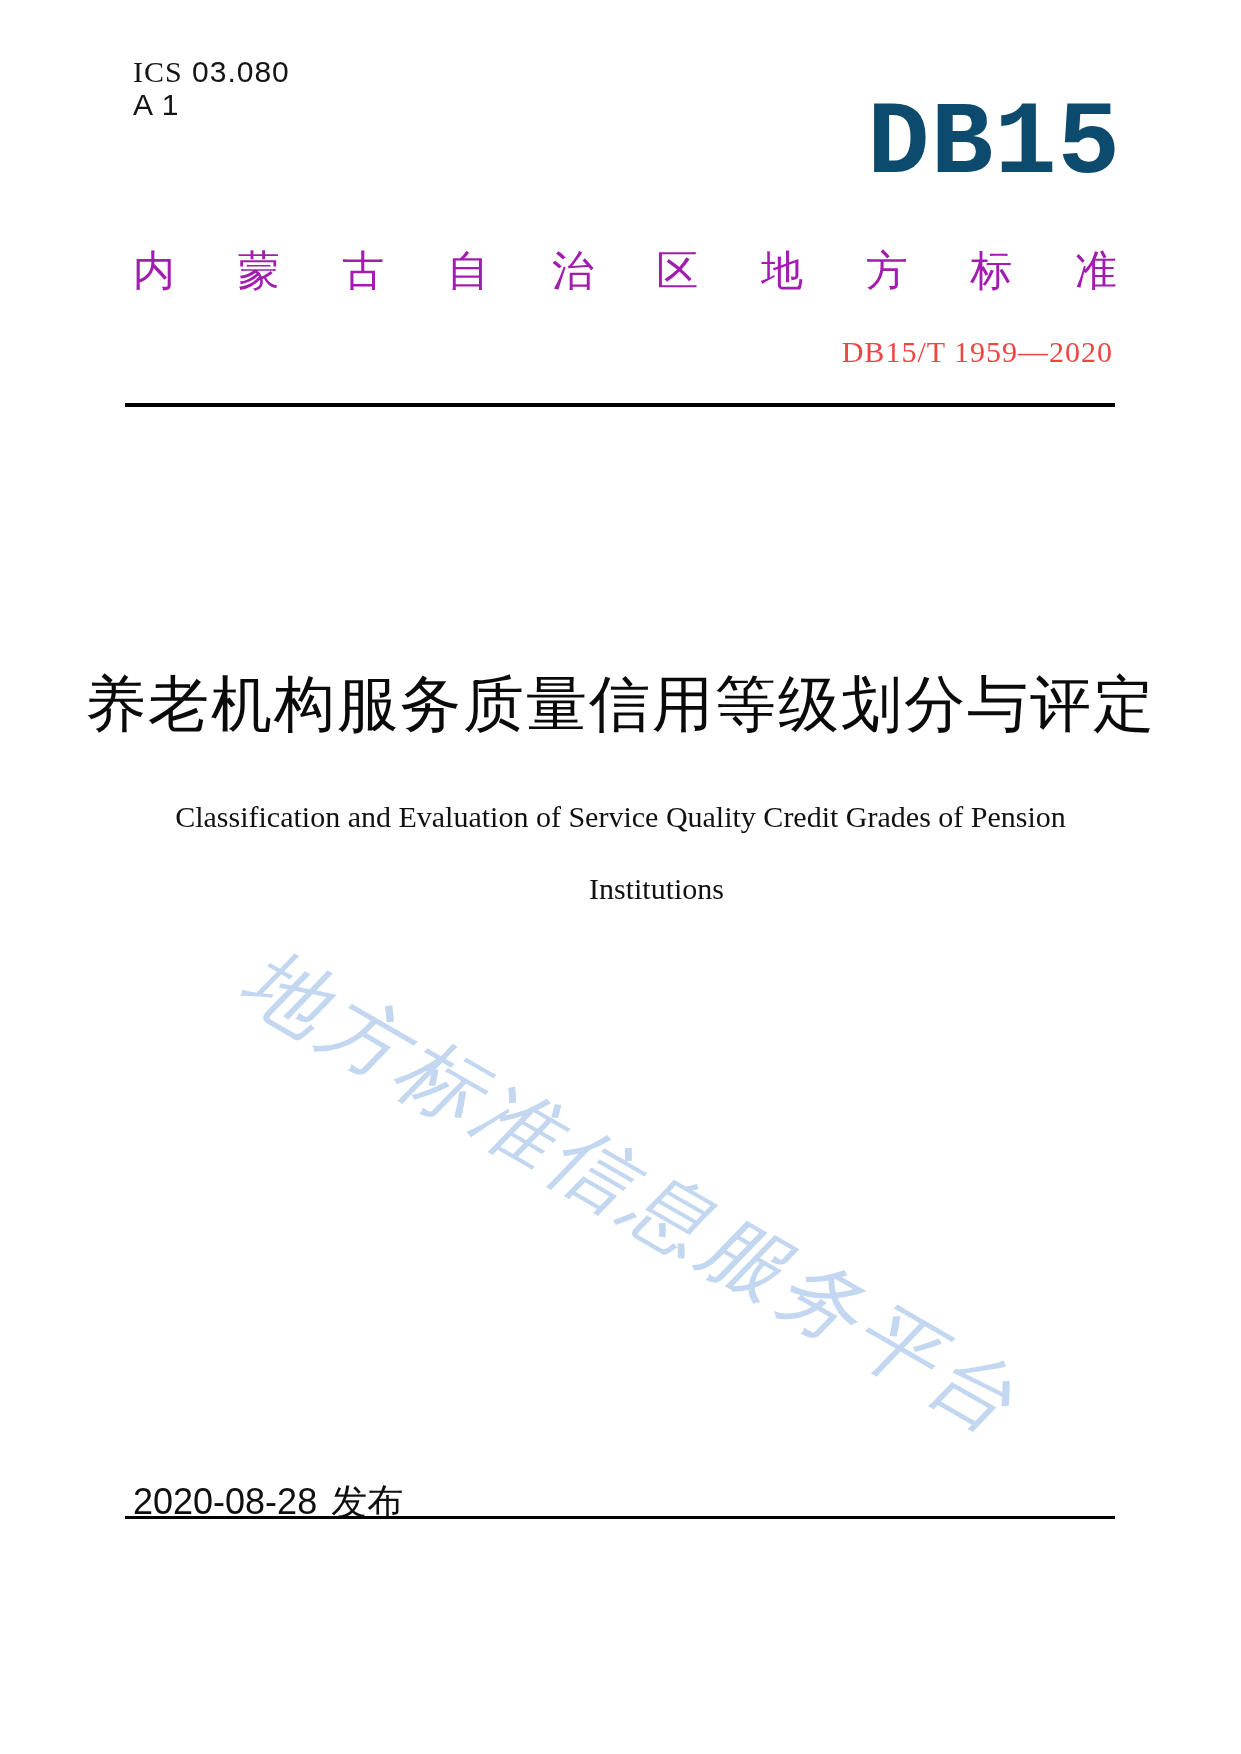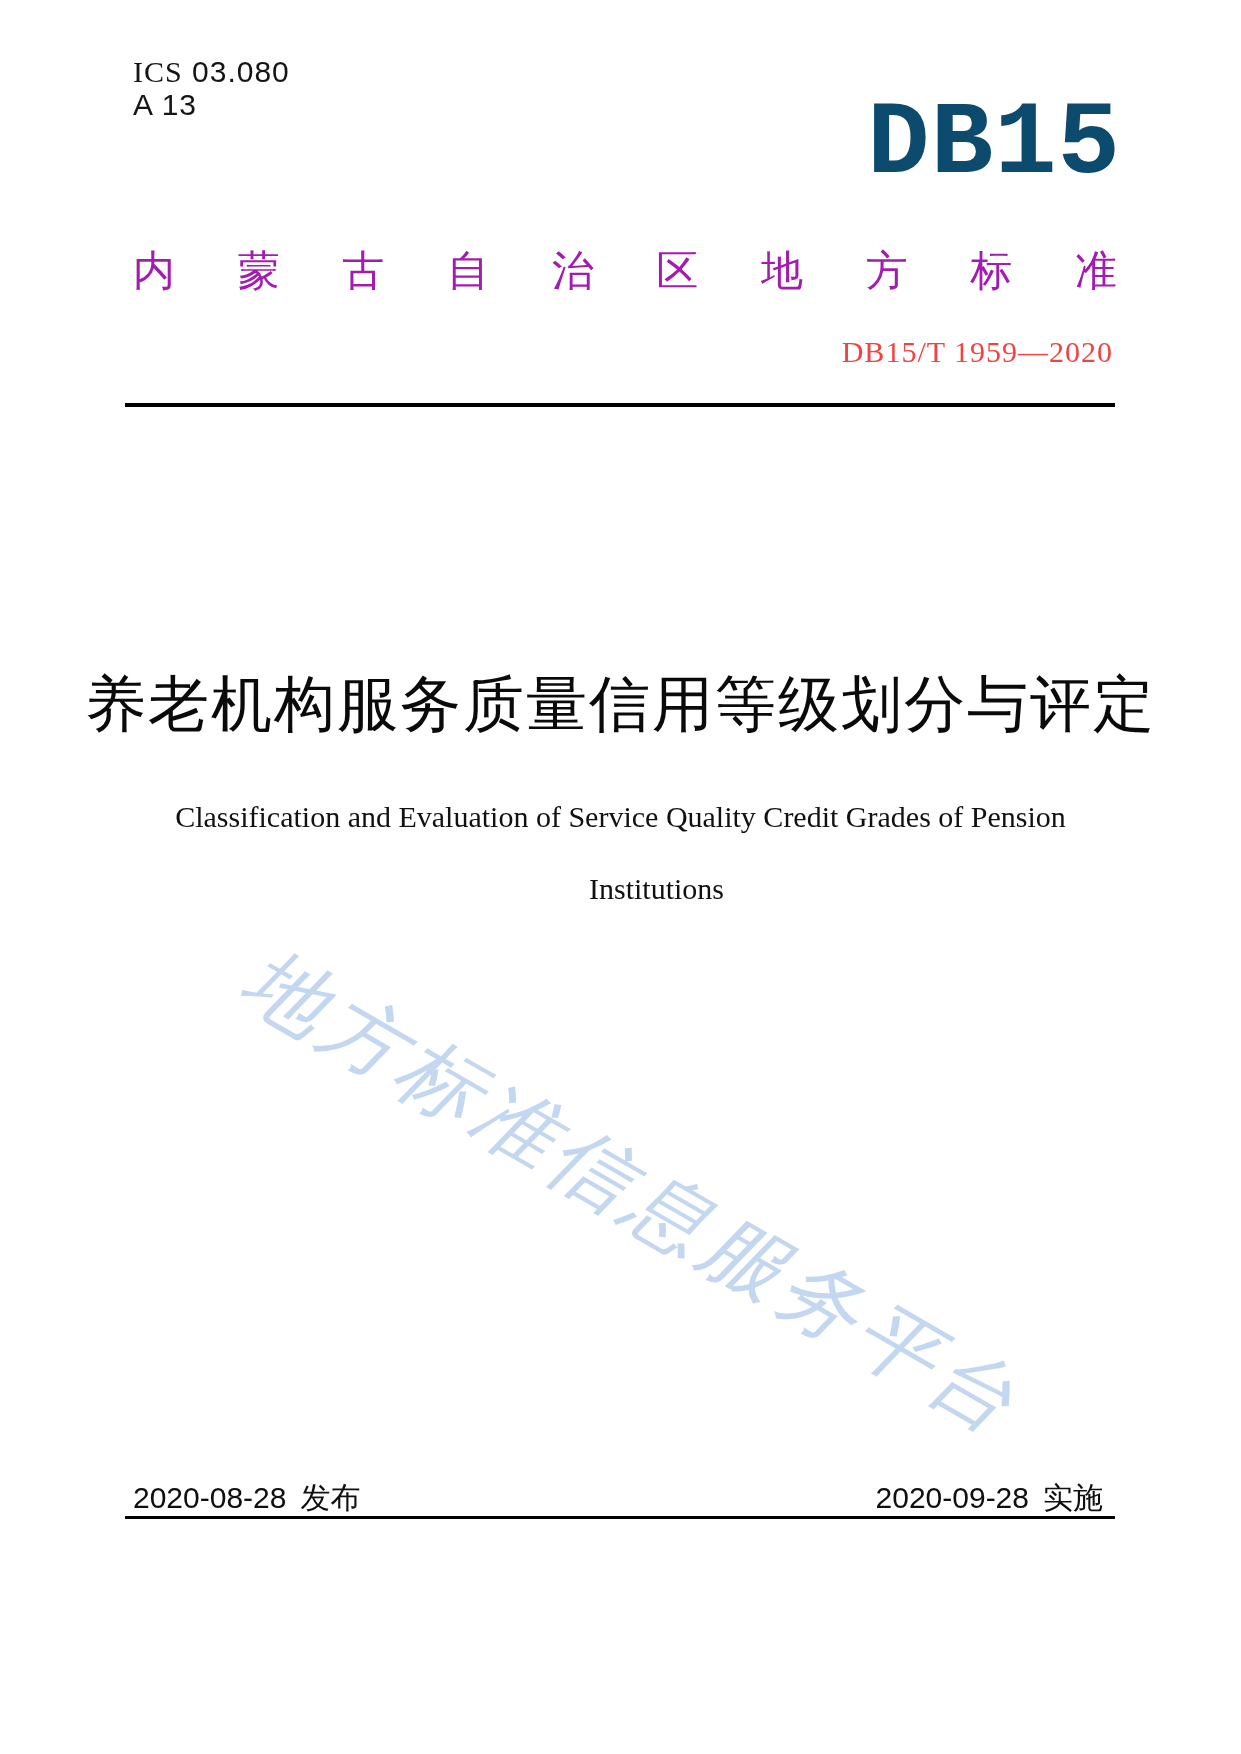--- a/index.html
+++ b/index.html
@@ -105,25 +105,25 @@
     color: #c3d7f1;
     transform: rotate(30deg);
     transform-origin: 0 0;
     white-space: nowrap;
     pointer-events: none;
   }
   
   .dates-row {
     position: absolute;
     left: 133px;
-    right: 138px;
+    right: 128px;
     top: 1478px;
     display: flex;
     justify-content: space-between;
-    font-size: 30px;
+    font-size: 36px;
     font-weight: 500;
     color: #0f0f0f;
     white-space: nowrap;
   }
   .dates-row .date-label { margin-left: 14px; }
   .rule-bottom {
     position: absolute;
     left: 125px;
     top: 1516px;
     width: 990px;
@@ -148,21 +148,21 @@
 </head>
 <body>
 
 <div class="page">
 
   <div class="ics-block">
     <div class="ics-row">
       <span class="ics-label">ICS</span>
       <span class="ics-code">03.080</span>
     </div>
-    <div class="ics-row">A 13</div>
+    <div class="ics-row">A 1</div>
   </div>
 
   <div class="db-logo">DB15</div>
 
   <div class="standard-name">内蒙古自治区地方标准</div>
 
   <div class="standard-number">DB15/T 1959—2020</div>
 
   <div class="rule-top"></div>
 
@@ -170,21 +170,18 @@
 
   <div class="doc-title-en line1">Classification and Evaluation of Service Quality Credit Grades of Pension</div>
   <div class="doc-title-en line2">Institutions</div>
 
   <div class="watermark">地方标准信息服务平台</div>
 
   <div class="dates-row">
     <div>
       <span>2020-08-28</span><span class="date-label">发布</span>
     </div>
-    <div>
-      <span>2020-09-28</span><span class="date-label">实施</span>
-    </div>
   </div>
 
   <div class="rule-bottom"></div>
 
 
 </div>
 
 </body></html>

